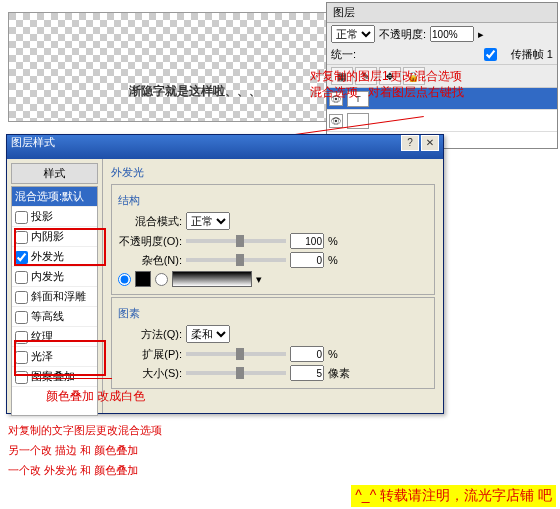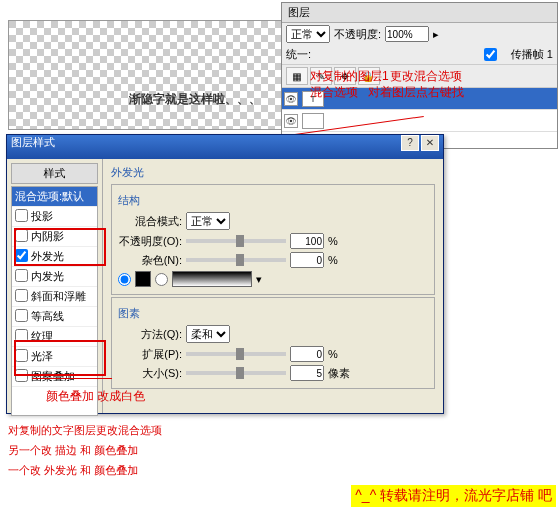--- a/index.html
+++ b/index.html
@@ -1,19 +1,19 @@
 <!DOCTYPE html>
 <html><head>
 <meta charset="utf-8">
 <style>
 *{box-sizing:border-box;margin:0;padding:0;font-family:"Microsoft YaHei",SimSun,sans-serif;font-size:11px}
 body{width:560px;height:509px;background:#fff;position:relative;overflow:hidden}
-.canvas-area{position:absolute;left:8px;top:20px;width:364px;height:110px;border:1px solid #999;background:repeating-conic-gradient(#fff 0 25%,#ccc 0 50%) 0 0/14px 14px}
+.canvas-area{position:absolute;left:8px;top:12px;width:364px;height:110px;border:1px solid #999;background:repeating-conic-gradient(#fff 0 25%,#ccc 0 50%) 0 0/14px 14px}
 .canvas-text{position:absolute;left:120px;top:70px;color:#333;font-size:12px;font-weight:bold}
-.layers-panel{position:absolute;right:2px;top:2px;width:277px;border:1px solid #888;background:#ececec}
+.layers-panel{position:absolute;right:2px;top:2px;width:232px;border:1px solid #888;background:#ececec}
 .lp-tab{background:#e0e0e0;padding:2px 6px;border-bottom:1px solid #aaa}
 .lp-row{display:flex;align-items:center;padding:2px 4px;gap:4px}
 .lp-row select{font-size:11px;height:18px}
 .lp-row input[type=text]{width:44px;height:16px;font-size:10px}
 .lp-chk{display:flex;align-items:center;gap:14px}
 .lp-icons{display:flex;gap:2px;padding:2px 4px;border-top:1px solid #ccc;border-bottom:1px solid #ccc}
 .lp-icons span{width:22px;height:18px;border:1px solid #bbb;background:#f5f5f5;display:flex;align-items:center;justify-content:center;font-size:10px}
 .lp-list{background:#fff;min-height:60px}
 .lp-item{display:flex;align-items:center;height:22px;border-bottom:1px solid #ddd;padding:0 2px;gap:4px}
 .lp-item.sel{background:#316ac5;color:#fff}
@@ -23,21 +23,21 @@
 .red-box{position:absolute;border:2px solid #d00}
 .red-arrow{position:absolute;height:1px;background:#d00}
 .dialog{position:absolute;left:6px;top:134px;width:438px;height:280px;border:1px solid #0a246a;background:#ece9d8;box-shadow:2px 2px 4px rgba(0,0,0,.3)}
 .titlebar{height:24px;background:linear-gradient(#3b77d3,#1e4fa8);color:#fff;display:flex;padding:0 4px;justify-content:space-between}
 .titlebar .btns{display:flex;gap:2px}
 .titlebar .btns span{width:18px;height:16px;background:#e8e4d8;border:1px solid #fff;color:#333;text-align:center;font-size:10px;line-height:14px;cursor:pointer}
 .dlg-body{display:flex;height:calc(100% - 24px)}
 .left-col{width:96px;border-right:1px solid #aaa;padding:4px}
 .left-col .hdr{background:#e0e0e0;border:1px solid #aaa;padding:2px;margin-bottom:2px;text-align:center}
 .style-list{border:1px solid #aaa;background:#fff;height:230px;overflow:hidden}
-.style-list .row{display:flex;align-items:flex-start;gap:3px;padding:2px 3px;border-bottom:1px solid #eee}
+.style-list .row{display:flex;align-items:flex-end;gap:3px;padding:2px 3px;border-bottom:1px solid #eee}
 .style-list .row.hl{background:#316ac5;color:#fff}
 .mid-col{flex:1;padding:4px 8px;overflow:hidden}
 .group{border:1px solid #aaa;margin-bottom:2px;padding:4px 6px}
 .group-title{color:#2a5db0;font-size:11px;margin:2px 0 4px 0}
 .sub-title{color:#2a5db0;font-size:11px;margin:4px 0}
 .form-row{display:flex;align-items:center;gap:4px;margin:3px 0}
 .form-row label{width:64px;text-align:right}
 .form-row select{height:18px;font-size:11px}
 .slider{flex:0 0 100px;height:4px;background:#ccc;position:relative}
 .slider::after{content:"";position:absolute;left:50%;top:-4px;width:8px;height:12px;background:#888}

